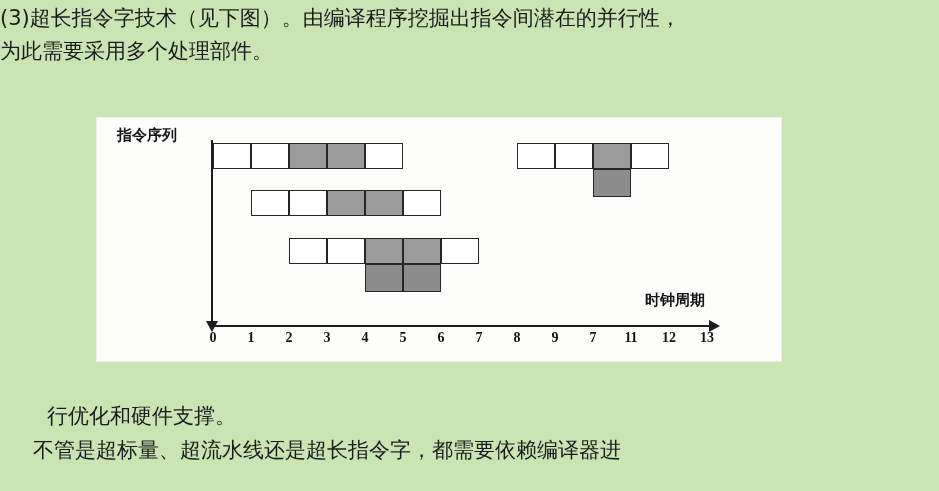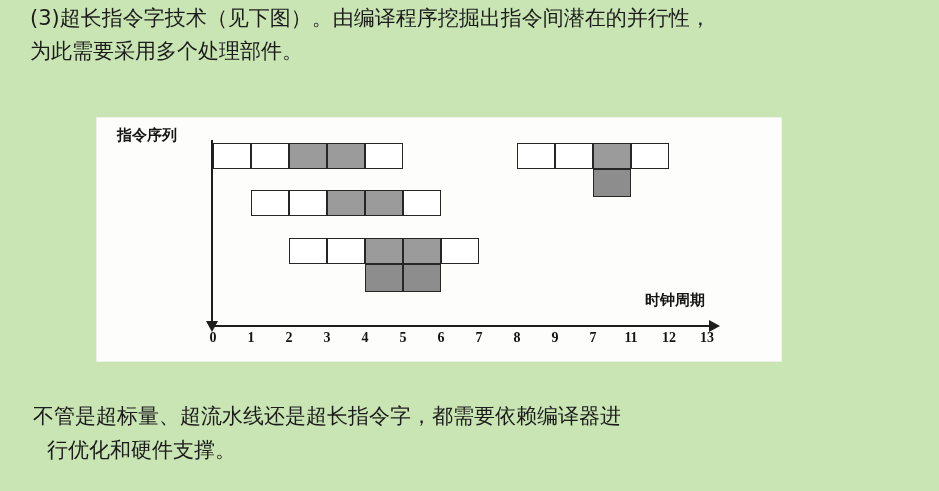--- a/index.html
+++ b/index.html
@@ -25,21 +25,20 @@
     left: 0px;
     top: 2px;
     width: 939px;
     font-size: 21px;
     line-height: 33px;
     color: #1b1b1b;
     letter-spacing: 0px;
   }
   .top-text .line {
     white-space: nowrap;
-    padding-left: 30px;
   }
   .figure {
     position: absolute;
     left: 97px;
     top: 118px;
     width: 684px;
     height: 243px;
     background: #fdfdfb;
     box-shadow: 0 0 0 1px #efefe9;
   }
@@ -218,17 +217,17 @@
         <div class="tick" style="left:382px;">7</div>
         <div class="tick" style="left:420px;">11</div>
         <div class="tick" style="left:458px;font-family:Liberation Serif, serif;">12</div>
         <div class="tick" style="left:496px;text-align:right;">13</div>
       </div>
 
     </div>
   </div>
 
   <div class="bottom-text">
+    <div class="line indent">行优化和硬件支撑。</div>
     <div class="line">不管是超标量、超流水线还是超长指令字，都需要依赖编译器进</div>
-    <div class="line indent">行优化和硬件支撑。</div>
   </div>
 
 </div>
 
 </body></html>

